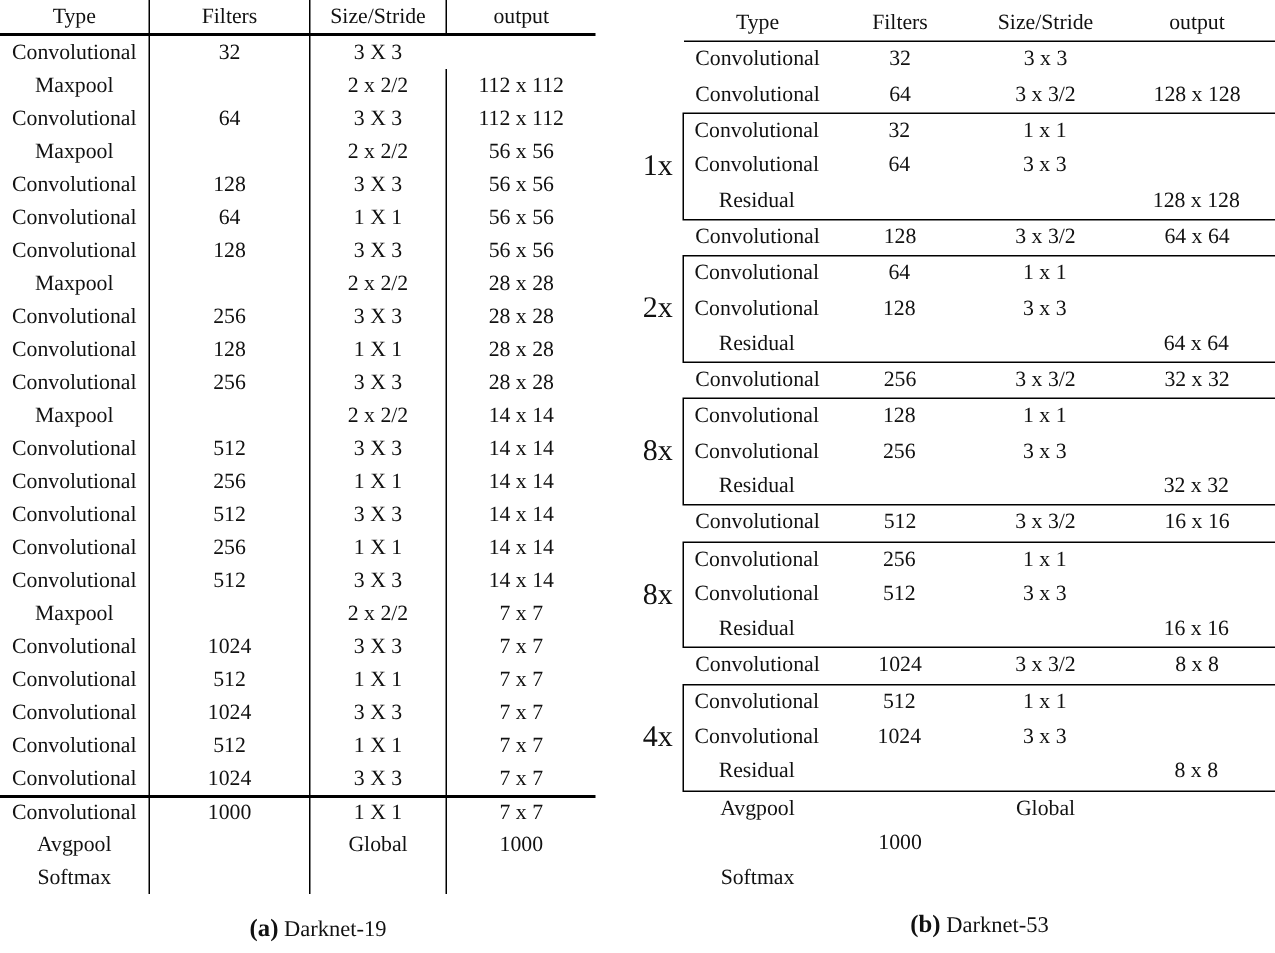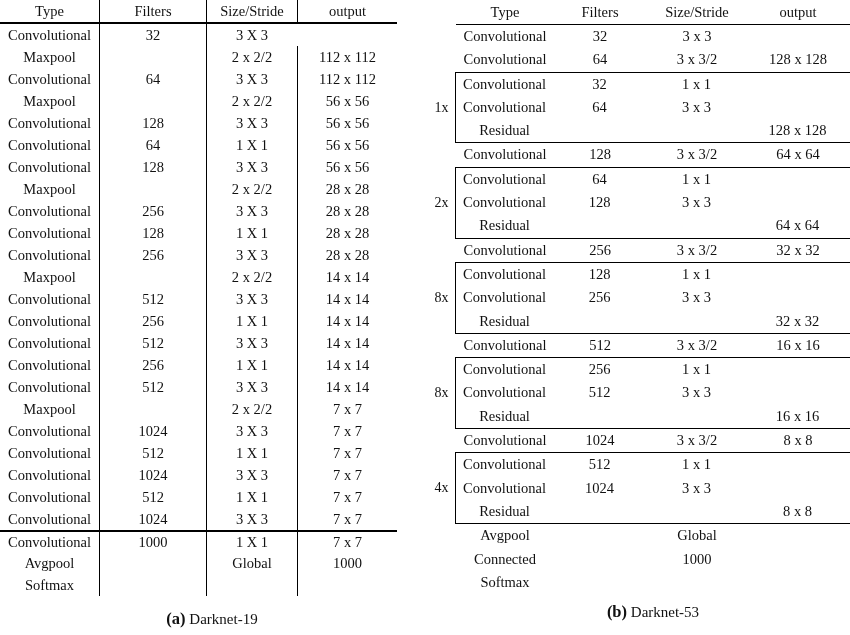--- a/index.html
+++ b/index.html
@@ -3,21 +3,21 @@
 <meta charset="utf-8">
 <style>
   * { box-sizing: border-box; margin: 0; padding: 0; }
   html, body { background: #ffffff; }
   body {
     width: 850px; height: 635px;
     font-family: "Liberation Serif", serif;
     color: #111111;
     overflow: hidden;
   }
-  .fig { display: flex; align-items: flex-start; width: 850px; }
+  .fig { display: flex; align-items: center; width: 850px; }
 
   
   .panel-a { width: 397px; flex: none; }
   .tbl-a .hrow, .tbl-a .arow {
     display: grid;
     grid-template-columns: 99px 107px 91px 100px;
   }
   .tbl-a .hrow { height: 24px; border-bottom: 2px solid #000; }
   .tbl-a .arow { height: 22px; }
   .tbl-a .ac {
@@ -51,21 +51,21 @@
   .block {
     position: relative;
     border: 1.5px solid #000;
     margin: 0 -1.5px;
   }
   .block-label {
     position: absolute;
     right: calc(100% + 7px);
     top: 50%;
     transform: translateY(-50%);
-    font-size: 14px;
+    font-size: 20px;
   }
 
   
   .caption { text-align: center; font-size: 15px; white-space: nowrap; }
   .panel-a .caption { margin-top: 13px; margin-left: 27px; }
   .panel-b .caption { margin-top: 8px; padding-left: 36px; }
   .cap-label { font-weight: bold; font-size: 16.5px; }
 </style>
 </head>
 <body>
@@ -393,21 +393,20 @@
               <div class="bc c3">8 x 8</div>
             </div>
           </div>
           <div class="brow">
             <div class="bc c0">Avgpool</div>
             <div class="bc c1"></div>
             <div class="bc c2">Global</div>
             <div class="bc c3"></div>
           </div>
           <div class="brow">
-            <div class="bc c0">Connected</div>
             <div class="bc c1"></div>
             <div class="bc c2">1000</div>
             <div class="bc c3"></div>
           </div>
           <div class="brow">
             <div class="bc c0">Softmax</div>
             <div class="bc c1"></div>
             <div class="bc c2"></div>
             <div class="bc c3"></div>
           </div>

